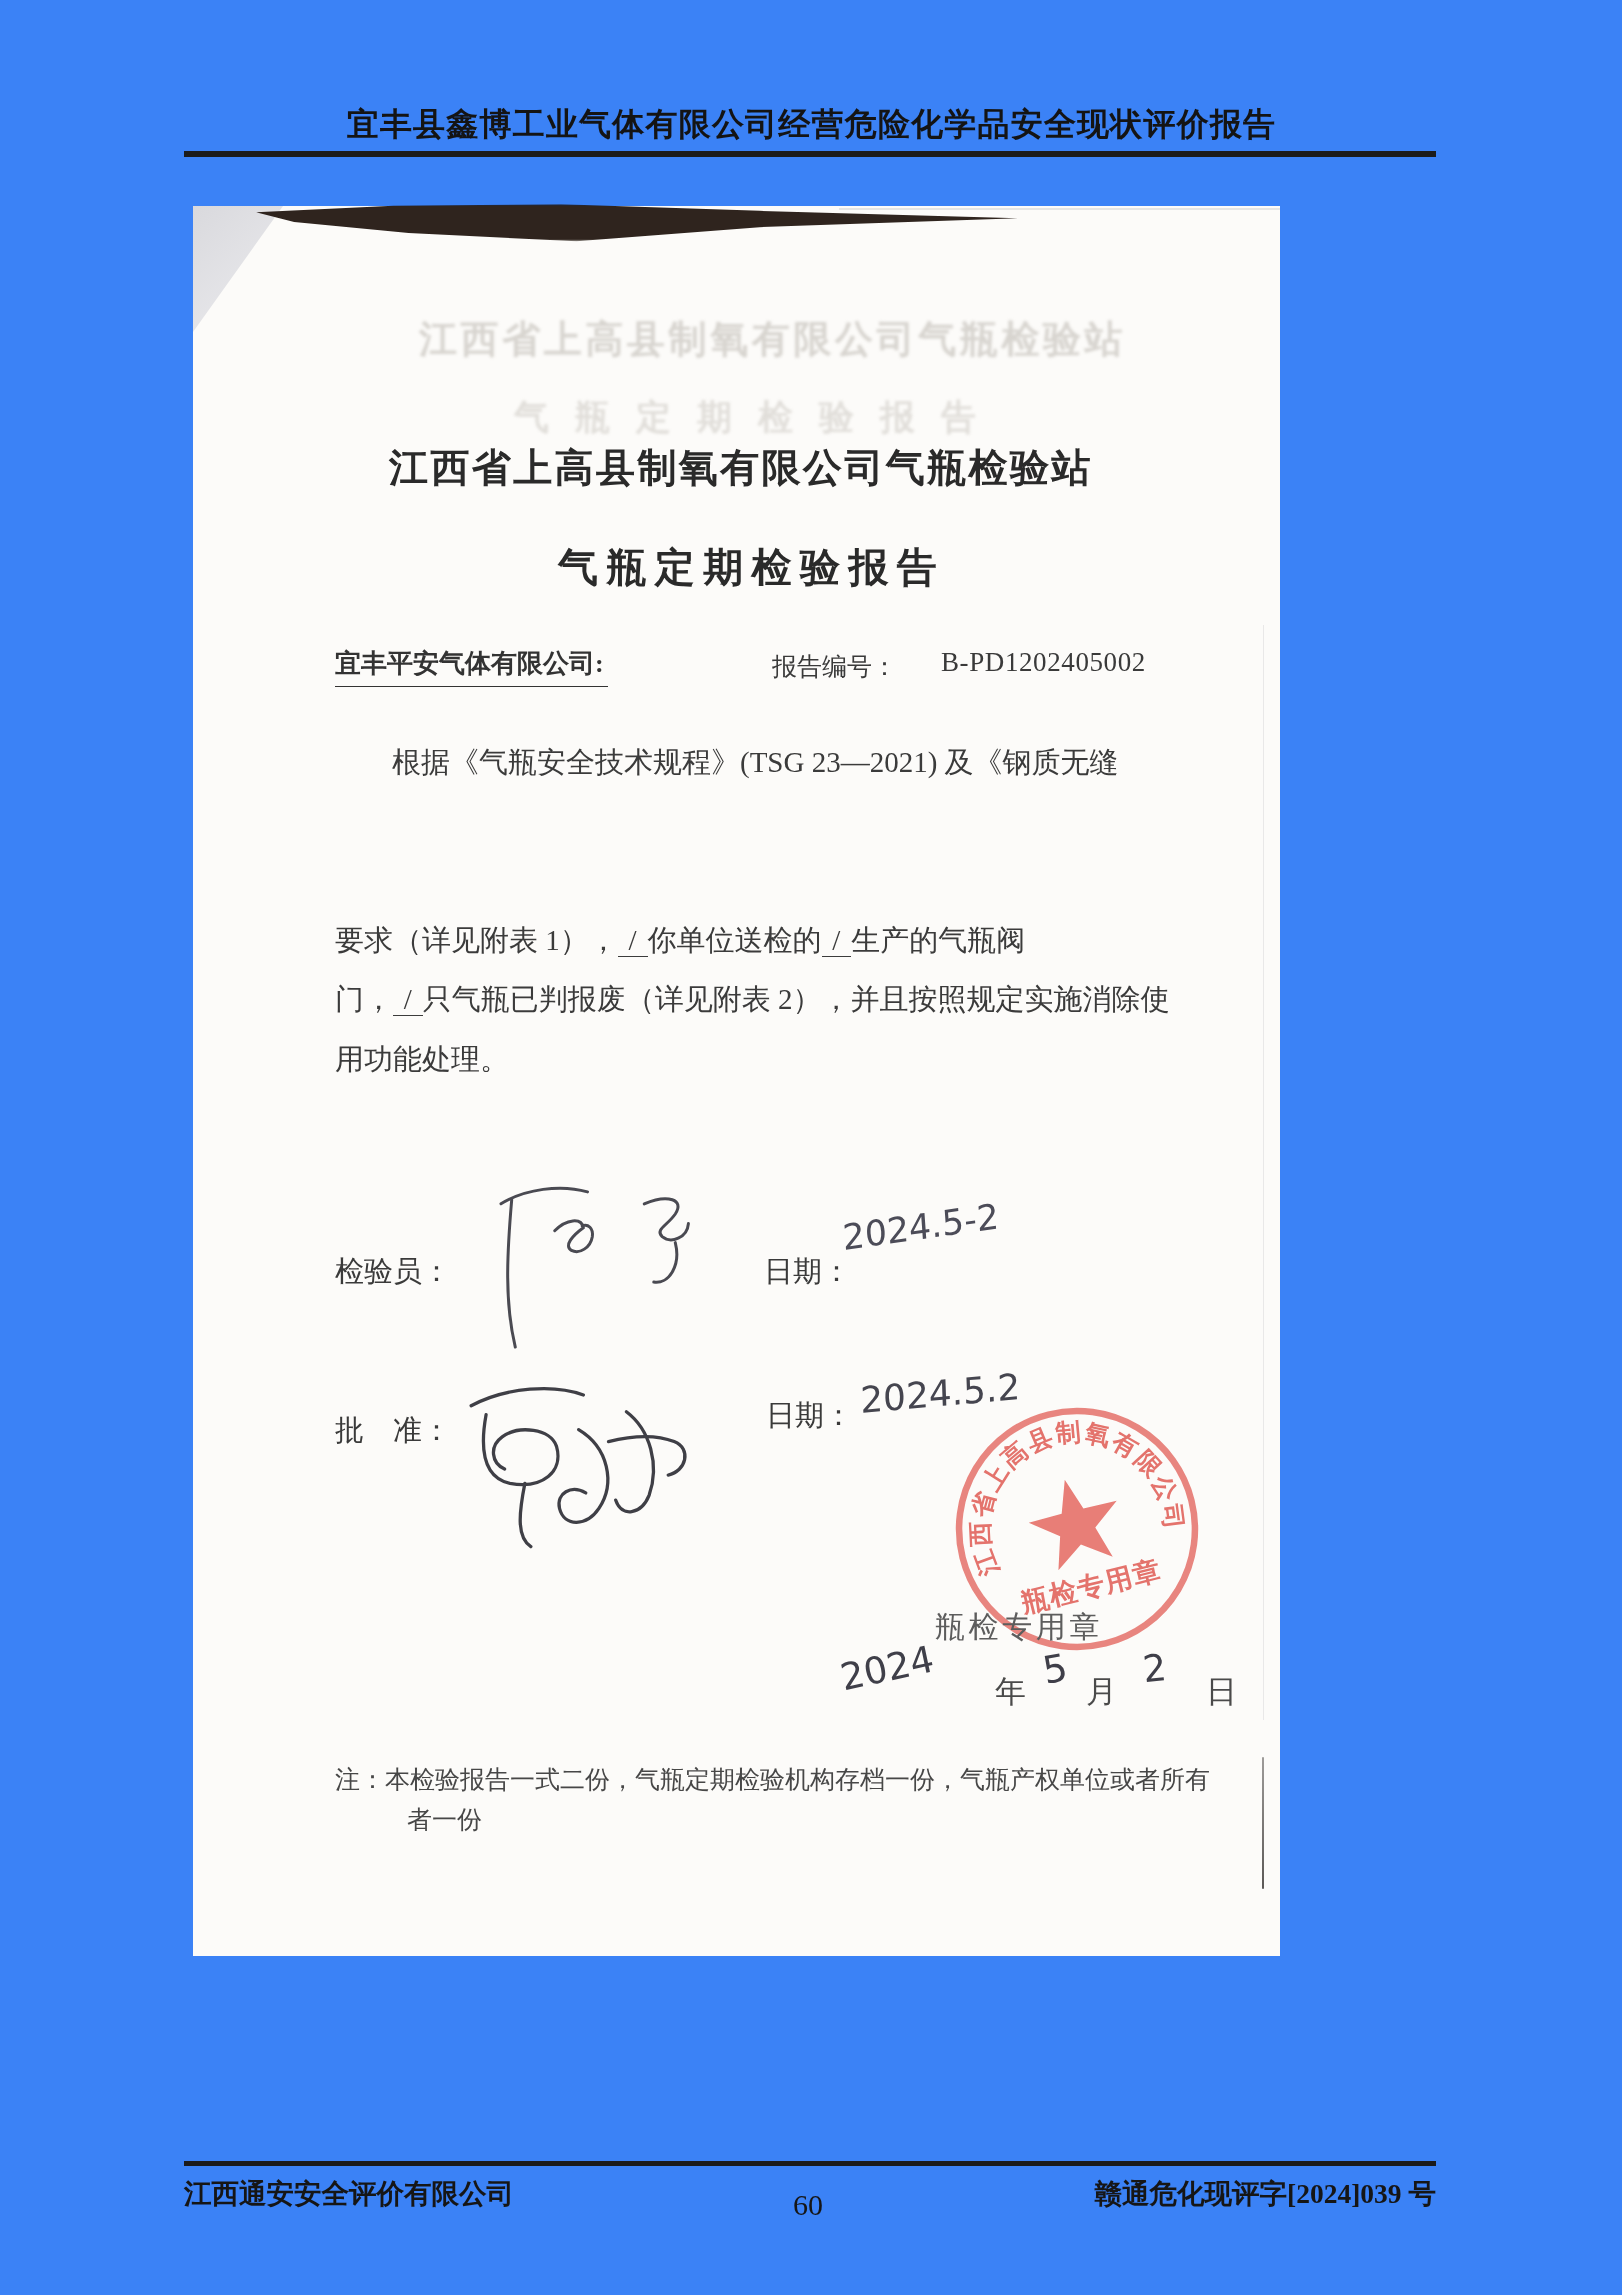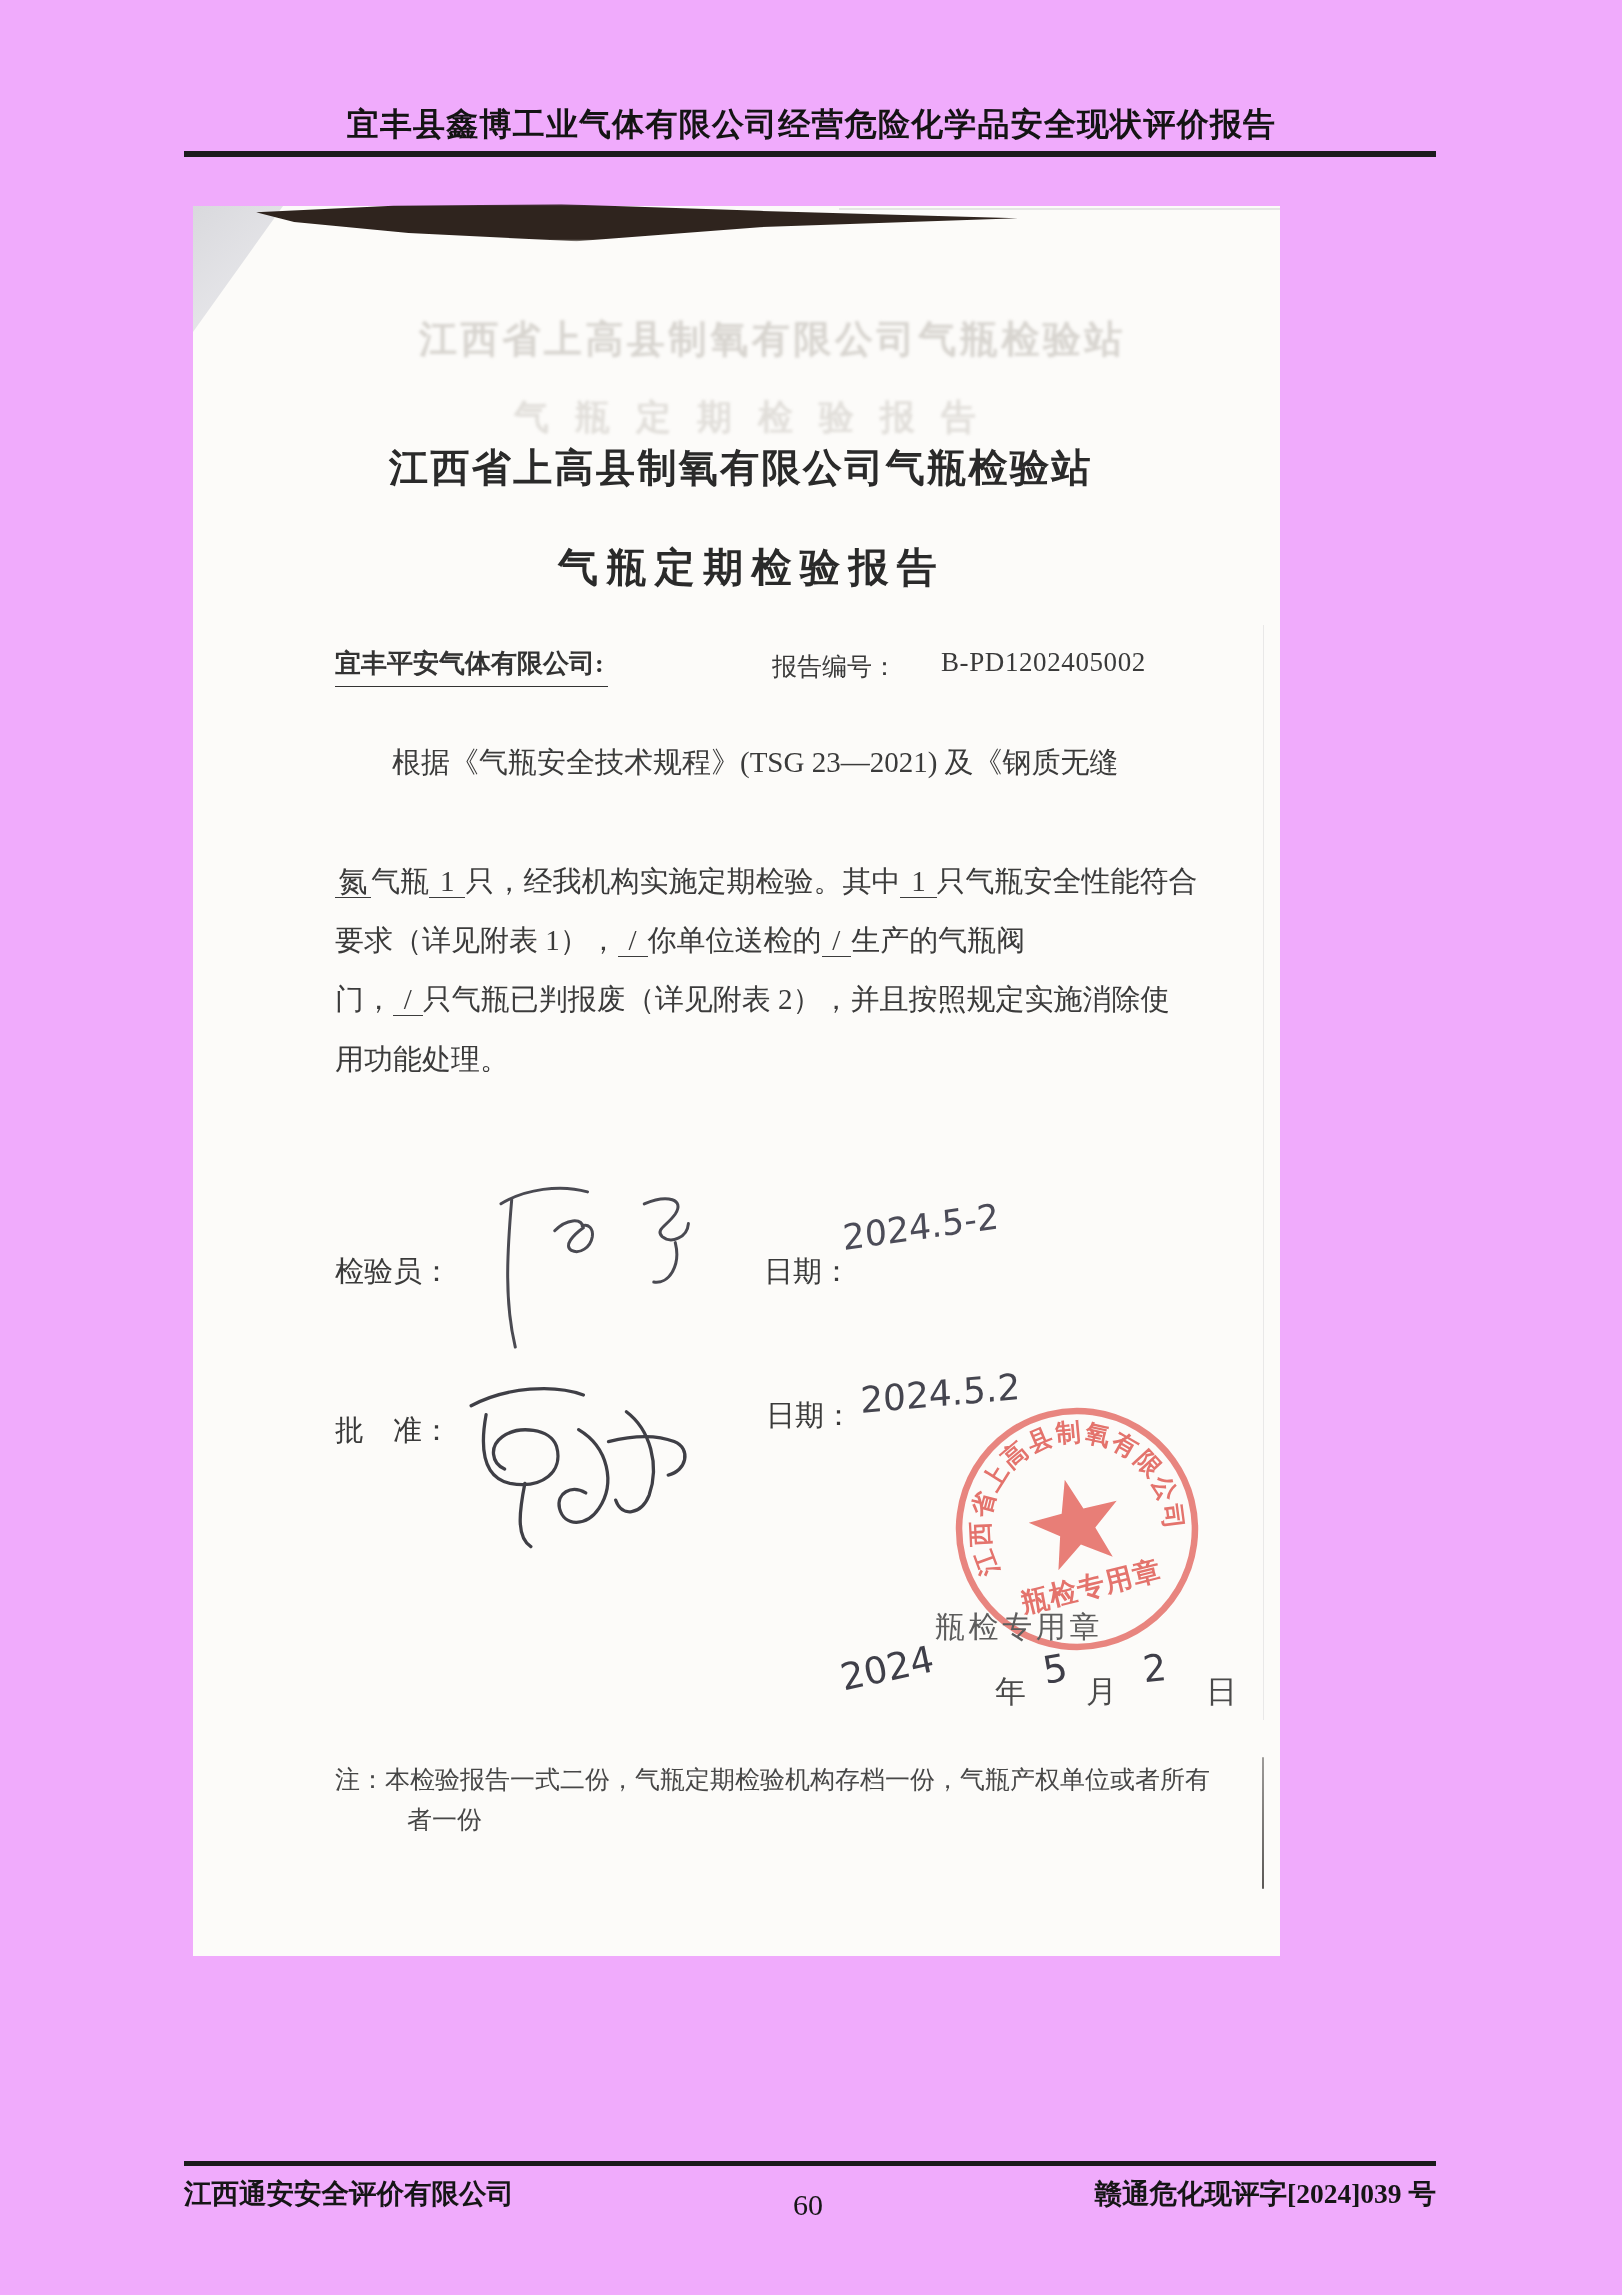--- a/index.html
+++ b/index.html
@@ -1,16 +1,16 @@
 <!DOCTYPE html>
 <html style="font-size:9.6px"><head>
 <meta charset="utf-8">
 <style>
   html,body{margin:0;padding:0;background:#ffffff;}
-  #page{position:relative;width:1623px;height:2295px;background:#f0abfc;overflow:hidden;
+  #page{position:relative;width:1623px;height:2295px;background:#3b82f6;overflow:hidden;
         font-family:"Liberation Serif","DejaVu Serif",serif;}
   .abs{position:absolute;white-space:nowrap;}
 
   
   .header-title{top:103px;left:50%;transform:translateX(-50%);font-size:32px;font-weight:700;
                 letter-spacing:1.2px;color:#141414;}
   .header-rule{left:184px;top:151px;width:1252px;height:6px;background:#1b1b1b;}
   .footer-rule{left:184px;top:2161px;width:1252px;height:5.4px;background:#1b1b1b;}
   .footer-company{left:184px;top:2176px;font-size:27.5px;font-weight:600;color:#161616;}
   .footer-page{left:781px;top:2188px;width:54px;text-align:center;font-size:30px;color:#161616;}
@@ -91,21 +91,20 @@
     <div class="abs ghost-subtitle">气瓶定期检验报告</div>
 
     <div class="abs doc-title">江西省上高县制氧有限公司气瓶检验站</div>
     <div class="abs doc-subtitle">气瓶定期检验报告</div>
 
     <div class="abs recipient">宜丰平安气体有限公司:</div>
     <div class="abs repno-label">报告编号：</div>
     <div class="abs repno">B-PD1202405002</div>
 
     <div class="abs body-line indent" style="top:537px"><span>根据《气瓶安全技术规程》(TSG 23—2021) 及《钢质无缝</span></div>
-    <div class="abs body-line" style="top:656px"><span class="useg">氮</span><span>气瓶</span><span class="useg"> 1 </span><span>只，经我机构实施定期检验。其中</span><span class="useg"> 1 </span><span>只气瓶安全性能符合</span></div>
     <div class="abs body-line" style="top:715px"><span>要求（详见附表 1），</span><span class="useg">  /  </span><span>你单位送检的</span><span class="useg">    /    </span><span>生产的气瓶阀</span></div>
     <div class="abs body-line" style="top:774px"><span>门，</span><span class="useg">  /  </span><span>只气瓶已判报废（详见附表 2），并且按照规定实施消除使</span></div>
     <div class="abs body-line" style="top:834px"><span>用功能处理。</span></div>
 
     <div class="abs label-print insp-label">检验员：</div>
     <svg class="abs sig-insp" width="257" height="197" viewBox="0 0 430 330">
       <g fill="none" stroke="#4a4a52" stroke-width="5" stroke-linecap="round">
         <path d="M60,55 C100,30 160,22 205,35"></path>
         <path d="M78,48 C70,140 66,220 84,295"></path>
         <path d="M150,100 C170,80 195,78 198,95 C180,108 165,125 178,133 C192,140 210,128 213,110 C215,96 206,88 196,92"></path>

